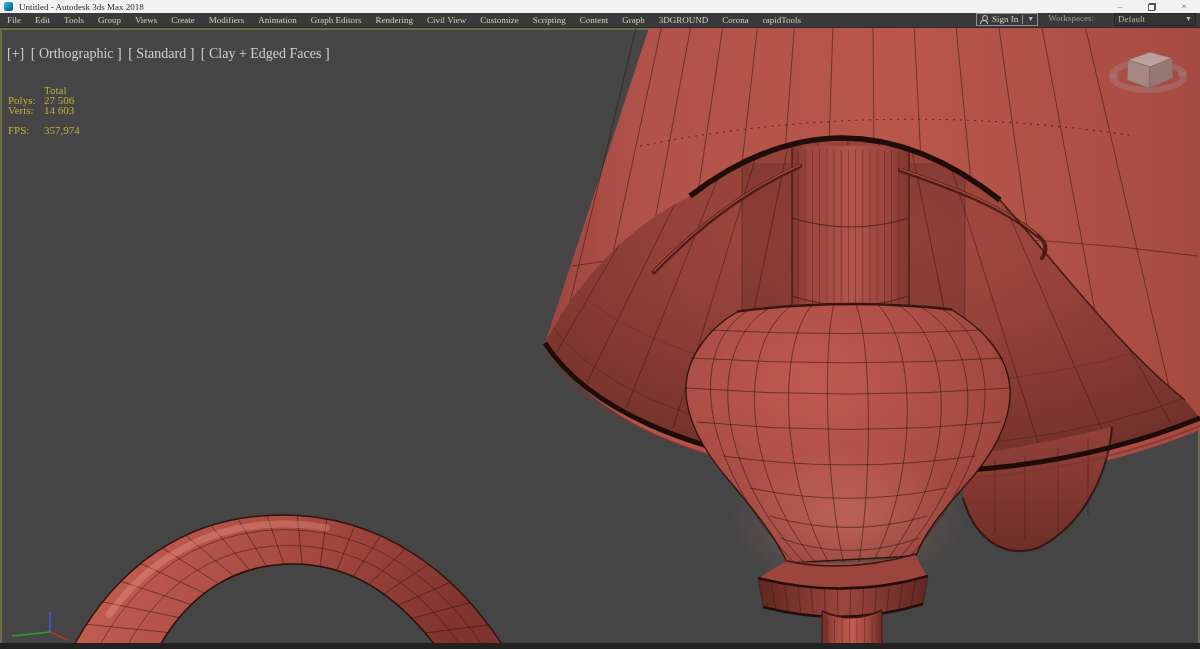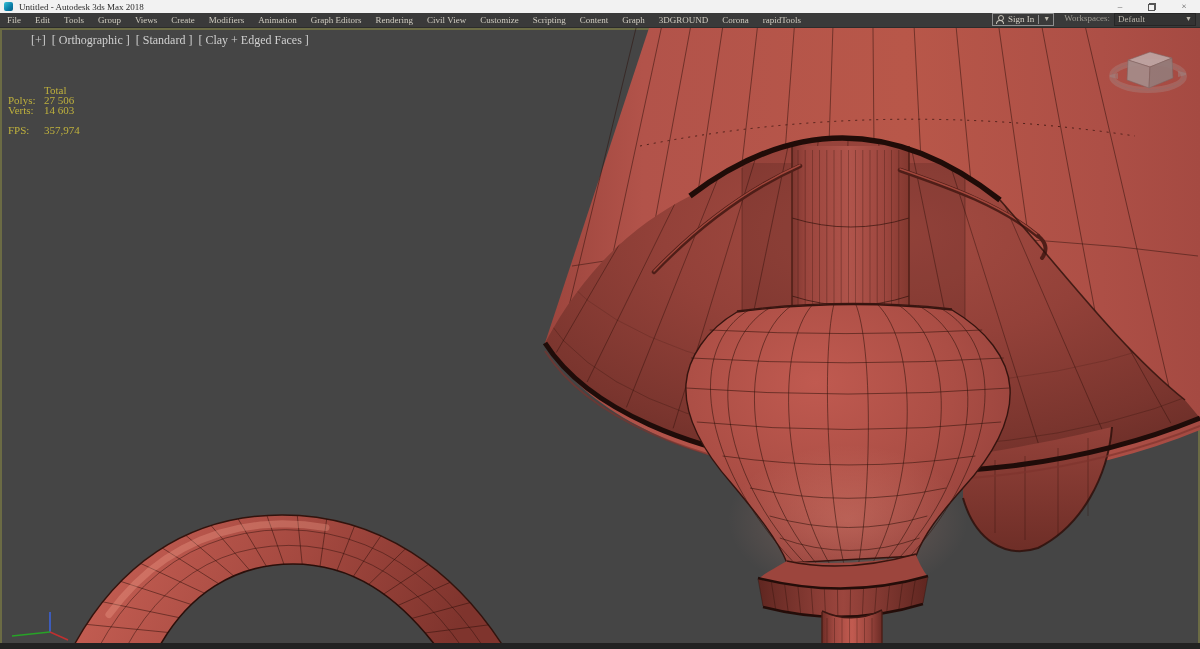--- a/index.html
+++ b/index.html
@@ -23,29 +23,29 @@
   .menu-item{padding:0 7px;line-height:15px;white-space:nowrap;cursor:default;}
   #menu-right{margin-left:auto;display:flex;align-items:flex-start;height:15px;}
   #signin-btn{display:flex;align-items:center;height:11px;border:1px solid #8f8f8f;
               padding:0 3px;margin-right:10px;color:#d6d2c8;}
   #signin-btn .sep{width:1px;height:9px;background:#8f8f8f;margin:0 4px;}
   #person-icon{width:8px;height:8px;position:relative;margin-right:4px;}
   #person-icon .head{position:absolute;left:2px;top:0;width:4px;height:4px;border:1px solid #c9c5bb;border-radius:50%;}
   #person-icon .body{position:absolute;left:0;top:5px;width:6px;height:3px;border:1px solid #c9c5bb;border-bottom:none;
                      border-radius:4px 4px 0 0;}
   .caret{font-size:7px;color:#bdb9af;line-height:10px;}
-  #workspaces-label{color:#9d9a92;margin-right:4px;}
+  #workspaces-label{color:#9d9a92;margin-right:20px;}
   #workspaces-dd{width:74px;height:11px;background:#333333;border:1px solid #262626;color:#b9b5ab;
                  display:flex;align-items:center;padding:0 3px;margin-right:4px;}
   #workspaces-dd span.val{flex:1;}
   
   #viewport{position:absolute;left:0;top:28px;width:1200px;height:621px;background:#454545;
             box-shadow:inset 0 0 0 2px #6b6b44;}
   #model-svg{position:absolute;left:0;top:0;width:1200px;height:621px;}
-  #vp-label{position:absolute;left:7px;top:5px;font-size:12px;color:#d0d0d0;letter-spacing:0px;margin-left:24px;}
+  #vp-label{position:absolute;left:7px;top:18px;font-size:14px;color:#d0d0d0;letter-spacing:0px;}
   #vp-label span{margin-right:3px;cursor:default;}
   #stats{position:absolute;left:8px;top:22px;font-size:11px;line-height:10px;color:#bfb13d;margin-top:35px;}
   #stats .row{display:flex;}
   #stats .lab{width:28px;text-align:left;}
   #stats .val{margin-left:8px;}
   #stats .gap{height:10px;}
   #viewcube{position:absolute;right:8px;top:14px;width:90px;height:62px;opacity:.75;}
   #axis-gizmo{position:absolute;left:4px;top:578px;width:80px;height:42px;}
 </style>
 </head>

